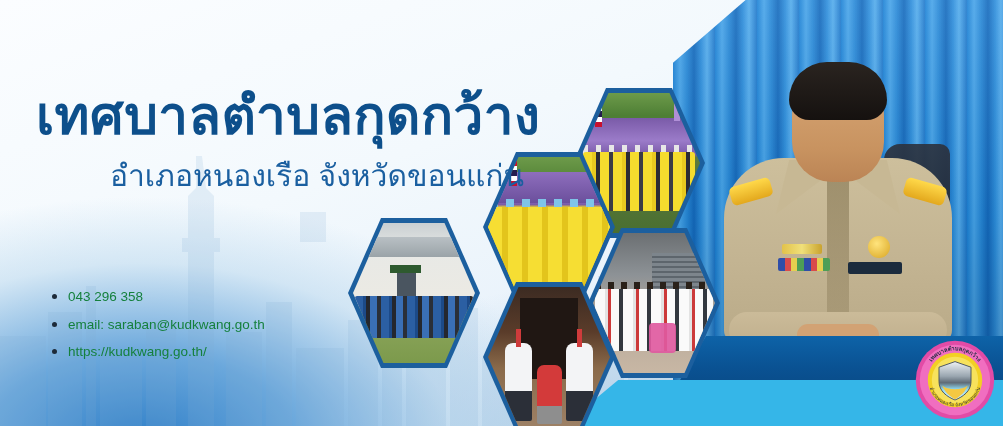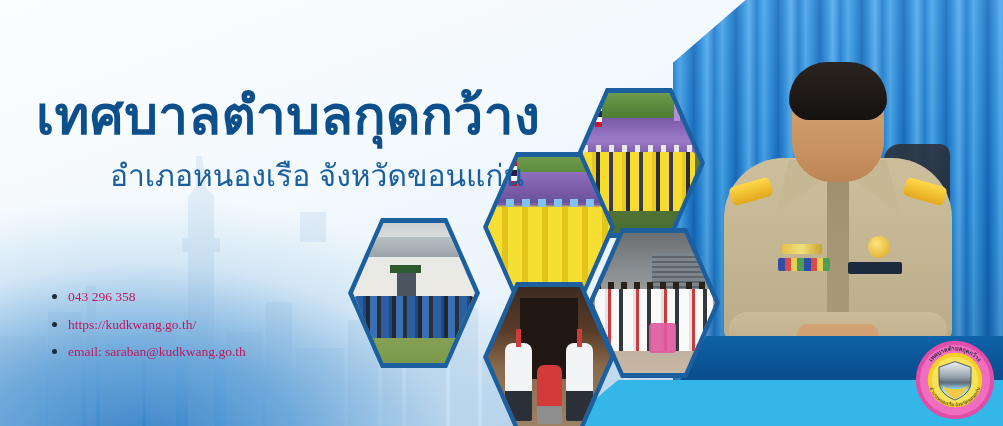--- a/index.html
+++ b/index.html
@@ -319,23 +319,23 @@
     font-family:"Liberation Sans", sans-serif;
     font-size:30px; line-height:1.2;
     font-weight:400;
     color:#1a5fa0;
     white-space:nowrap;
   }
 
   .contact {
     position:absolute; left:52px; top:290px;
     list-style:none;
-    font-family:Liberation Serif, serif;
+    font-family:Liberation Sans, sans-serif;
     font-size:13.5px;
-    color:#be185d;
+    color:#15803d;
     line-height:1.0;
   }
   .contact li {
     display:flex; align-items:center;
     margin-bottom:14px;
   }
   .contact .dot {
     width:5px; height:5px; border-radius:50%;
     background:#1d2b3a; margin-right:11px; flex:none;
   }
@@ -484,25 +484,25 @@
   <div class="title">เทศบาลตำบลกุดกว้าง</div>
   <div class="subtitle">อำเภอหนองเรือ จังหวัดขอนแก่น</div>
 
   <ul class="contact">
     <li>
       <span class="dot"></span>
       <span>043 296 358</span>
     </li>
     <li>
       <span class="dot"></span>
-      <span>https://kudkwang.go.th/</span>
+      <span>email: saraban@kudkwang.go.th</span>
     </li>
     <li>
       <span class="dot"></span>
-      <span>email: saraban@kudkwang.go.th</span>
+      <span>https://kudkwang.go.th/</span>
     </li>
   </ul>
 
   <div class="seal">
     <svg viewBox="0 0 100 100" aria-hidden="true">
       <defs>
         <path id="arcTop" d="M 13,50 A 37,37 0 0 1 87,50" fill="none"></path>
         <path id="arcBot" d="M 17,50 A 33,33 0 0 0 83,50" fill="none"></path>
         <linearGradient id="shieldG" x1="0" y1="0" x2="0" y2="1">
           <stop offset="0%" stop-color="#eef2f5"></stop>

